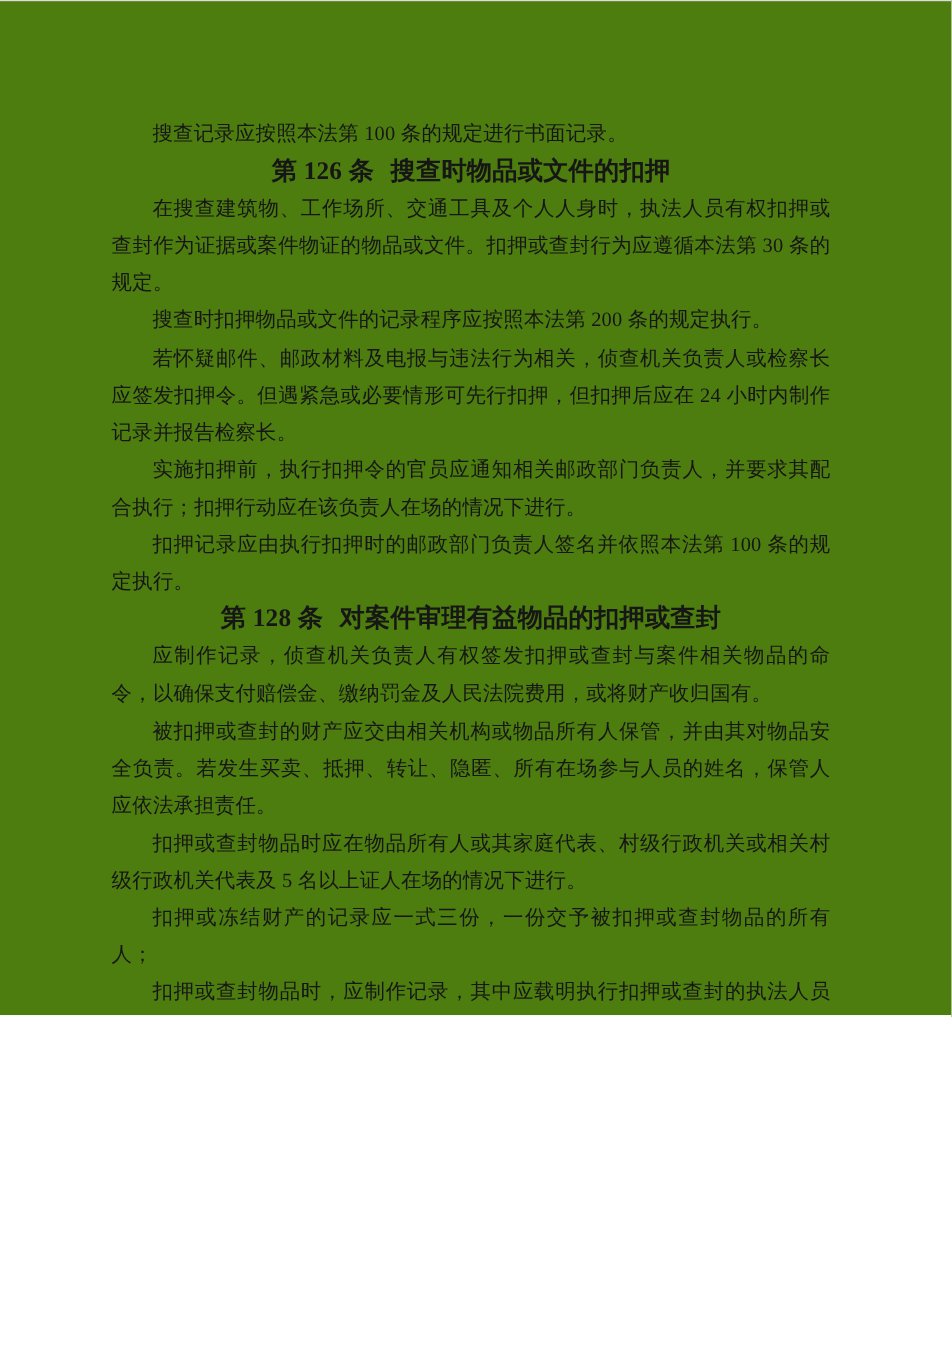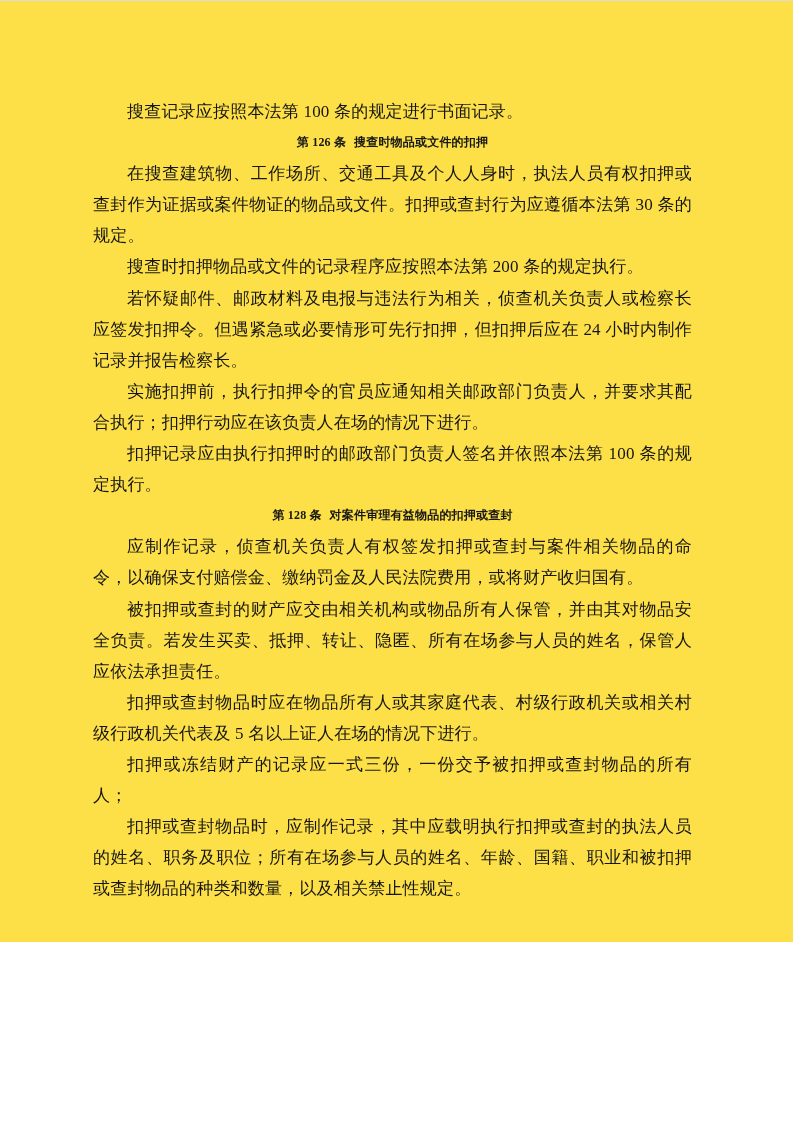--- a/index.html
+++ b/index.html
@@ -3,22 +3,22 @@
 <meta charset="utf-8">
 <style>
   html, body {
     margin: 0;
     padding: 0;
     background: #ffffff;
   }
   .page {
     position: relative;
     width: 793px;
-    height: 942px;
-    background: #fde047;
+    height: 846px;
+    background: #4d7c0f;
     color: #161616;
     font-family: "Liberation Serif", "DejaVu Serif", serif;
     overflow: hidden;
   }
   .top-edge {
     position: absolute;
     top: 0; left: 0; right: 0;
     height: 1px;
     background: #dcdcdc;
   }
@@ -31,21 +31,21 @@
     line-height: 31.1px;
     text-align: justify;
     letter-spacing: 0.2px;
   }
   .content p.para {
     margin: 0;
     text-indent: 2em;
   }
   .content h2.article-heading {
     margin: 0;
-    font-size: 12px;
+    font-size: 21px;
     line-height: 31.1px;
     font-weight: bold;
     text-align: center;
     text-indent: 0;
     letter-spacing: 0.2px;
   }
   .article-heading .art-title {
     margin-left: 0.65em;
   }
   .footer {

